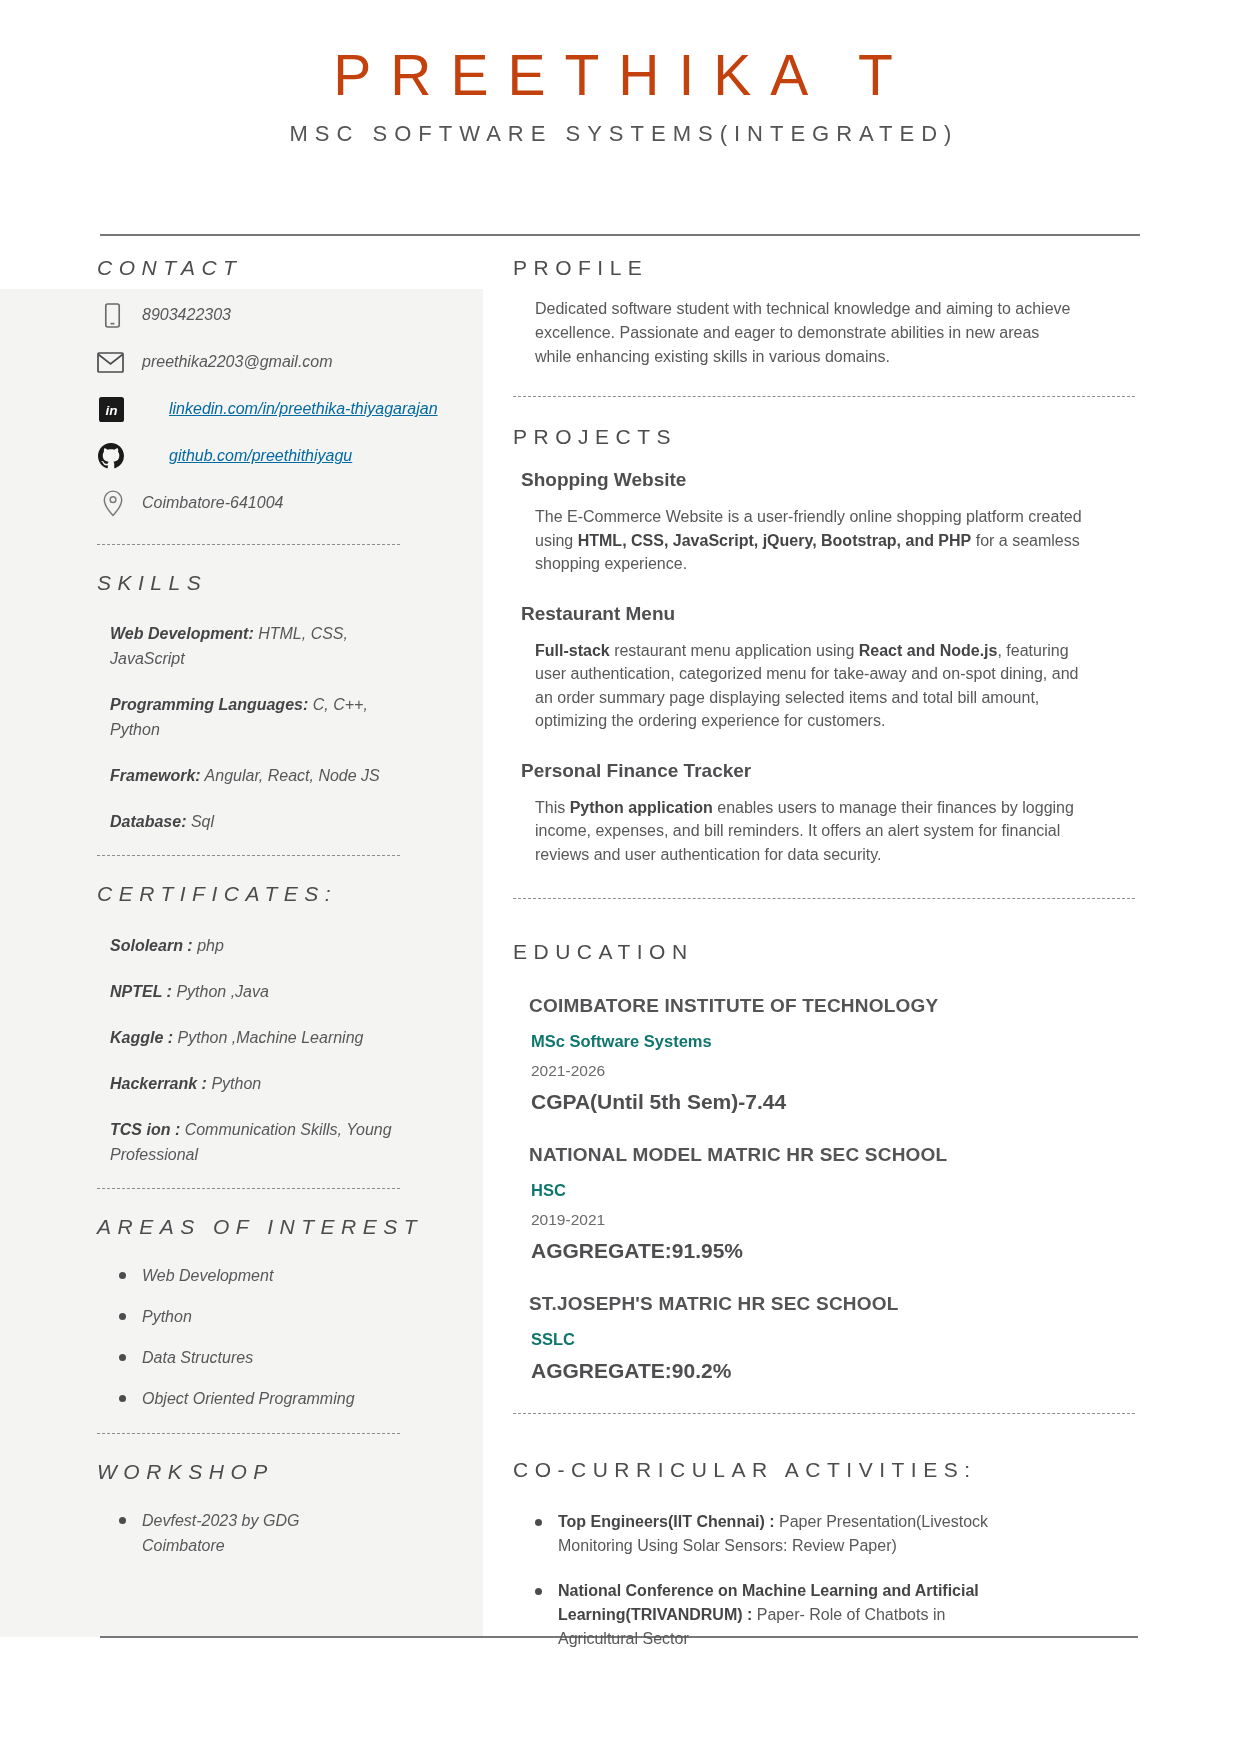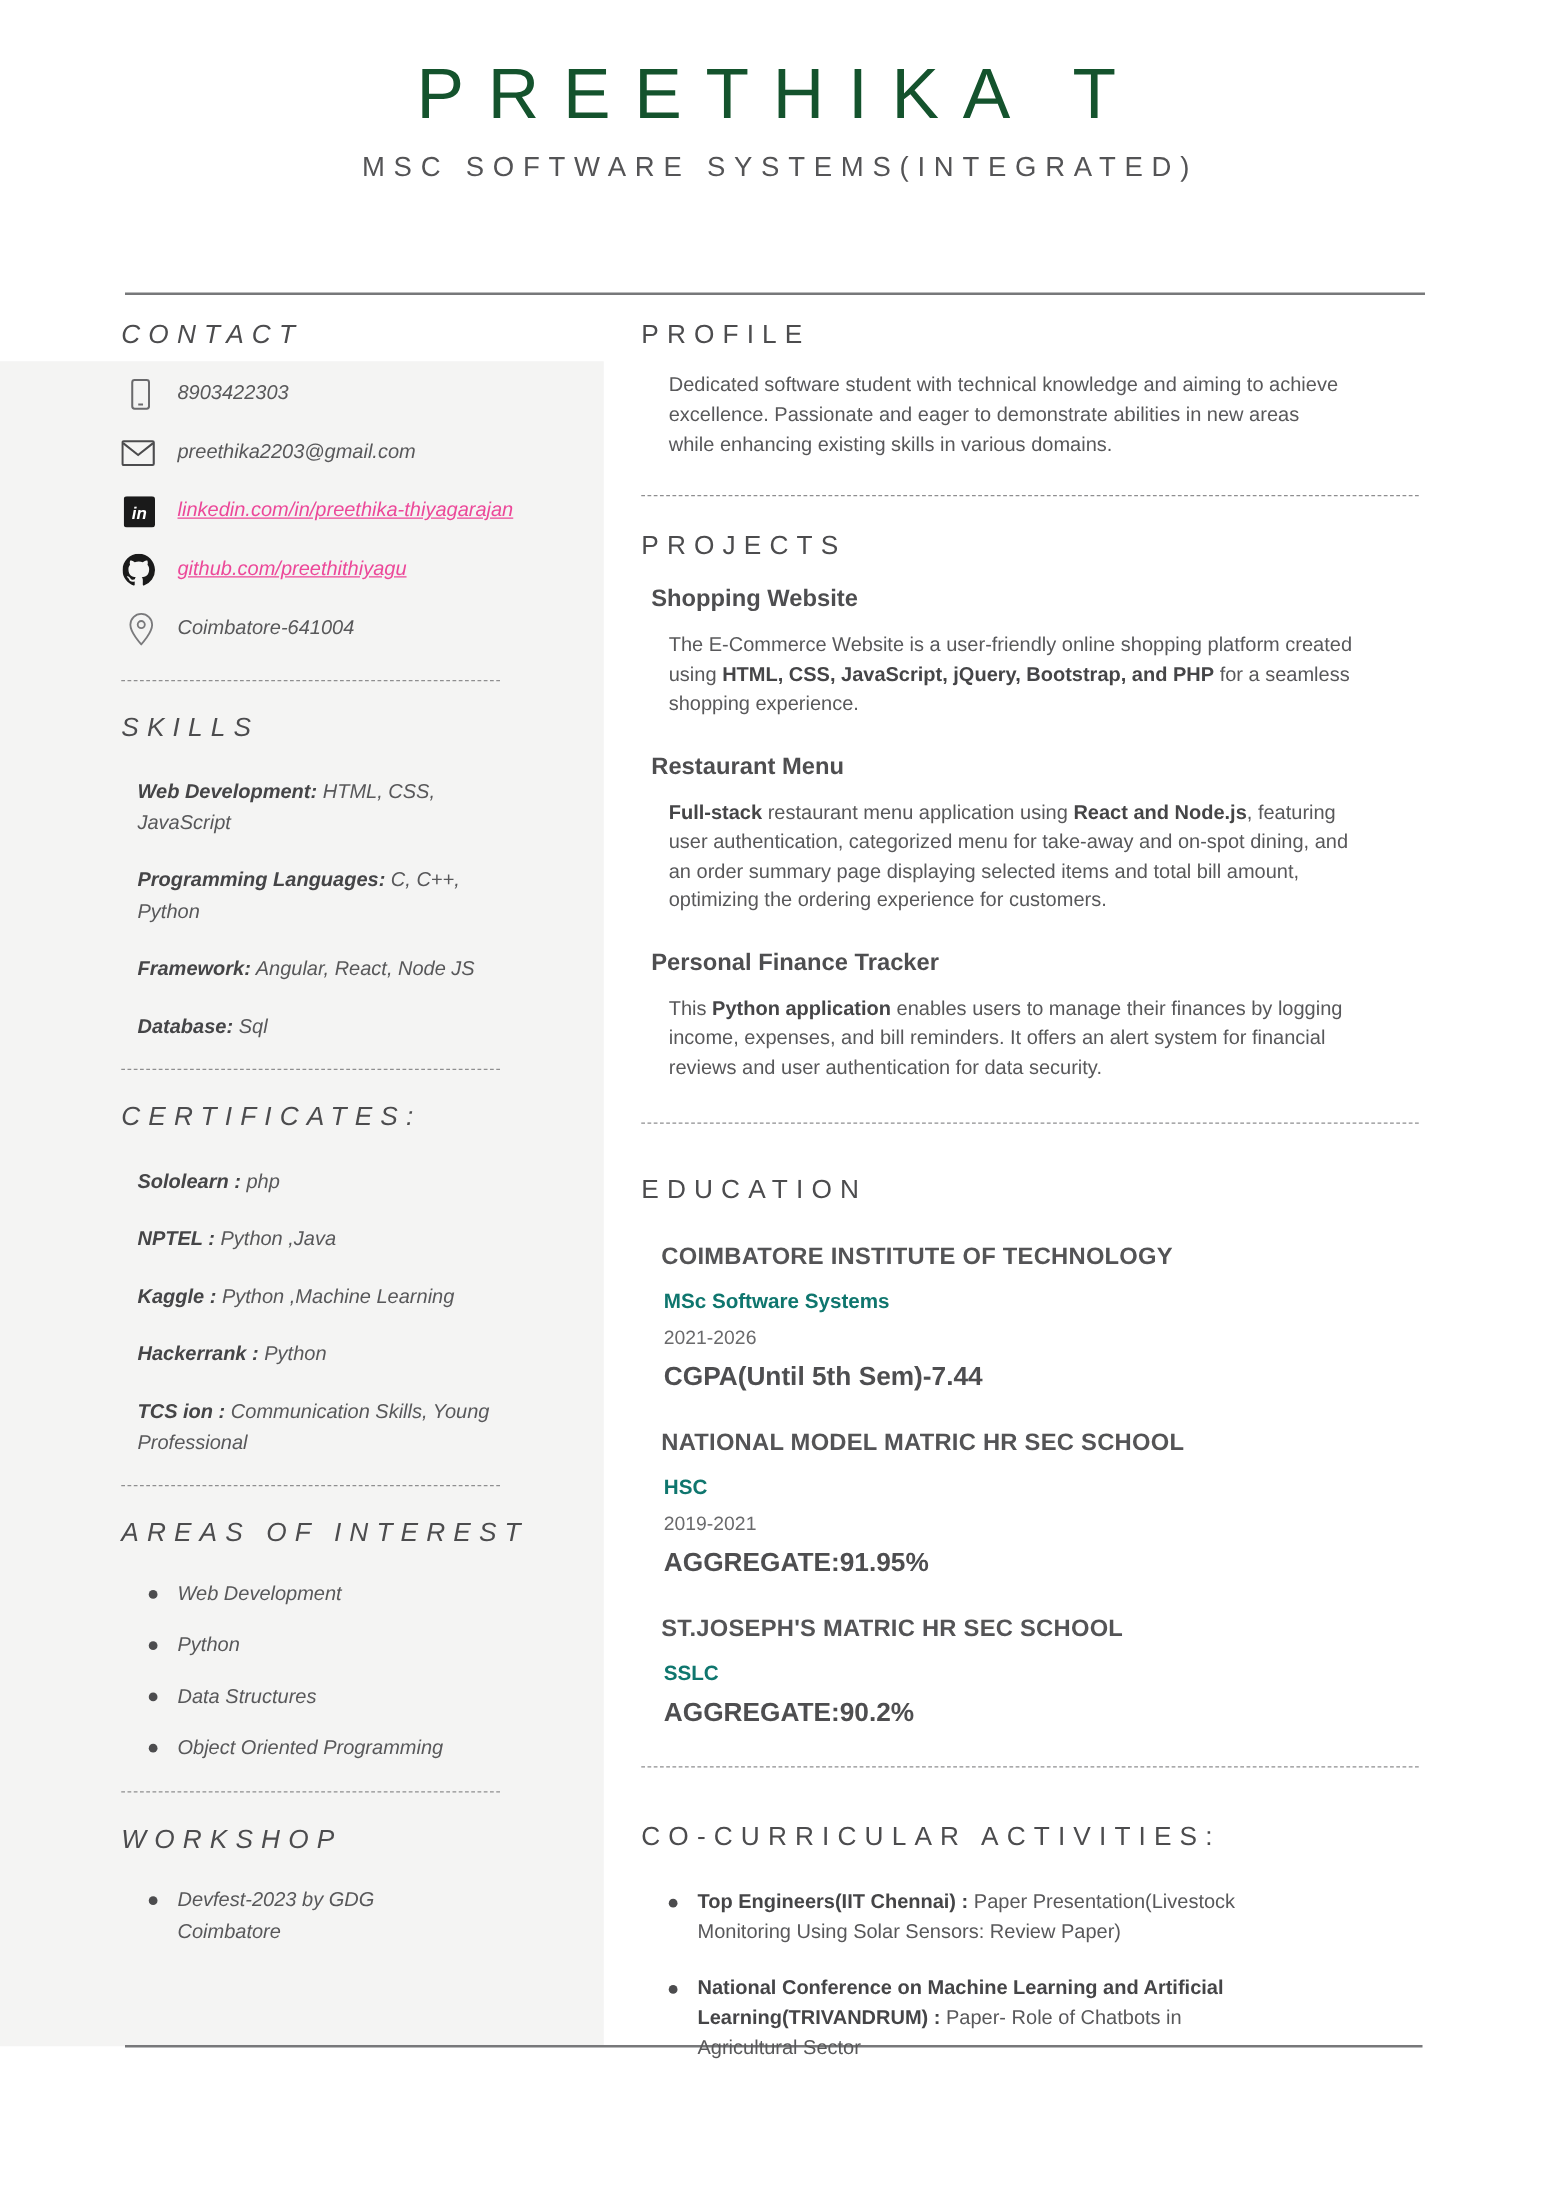--- a/index.html
+++ b/index.html
@@ -2,41 +2,41 @@
 <html><head>
 <meta charset="utf-8">
 <style>
   html,body { margin:0; padding:0; background:#ffffff; }
   body { font-family:"Liberation Sans","DejaVu Sans",sans-serif; color:#58585a; }
   .page { position:relative; width:1241px; height:1755px; background:#ffffff; overflow:hidden; }
   .sidebar-bg { position:absolute; left:0; top:289px; width:483px; height:1348px; background:#f4f4f3; }
 
   header { position:relative; z-index:2; text-align:center; padding-top:46px; }
   .name { margin:0; font-size:57px; font-weight:500; letter-spacing:19px; padding-left:4px;
-          color:#14532d; line-height:1.05; }
+          color:#c2410c; line-height:1.05; }
   .subtitle { margin-top:15px; font-size:22px; letter-spacing:7px; padding-left:7px; color:#545456; }
 
   .top-rule { position:absolute; top:234px; left:100px; width:1040px; border-top:2px solid #77787a; }
   .bottom-rule { position:absolute; top:1636px; left:100px; width:1038px; border-top:2px solid #77787a; }
 
   .columns { position:absolute; top:235px; left:0; width:1241px; display:flex; z-index:1; }
   .left-col  { width:483px; box-sizing:border-box; padding:20px 40px 0 97px;font-style:italic; }
   .right-col { flex:1; box-sizing:border-box; padding:20px 100px 0 30px; }
 
   h2.section { margin:0; font-size:21px; font-weight:500; letter-spacing:6.5px;
                color:#4c4c4e; line-height:1.2; white-space:nowrap; }
 
   
   .contact-list { margin-top:21px; }
   .contact-row { display:flex; align-items:center; margin-bottom:19px; min-height:28px; }
   .cicon { width:27px; height:27px; flex:0 0 27px; margin-right:18px; display:flex;
            align-items:center; justify-content:flex-end; }
   .cicon svg { display:block; }
   .ctext { font-size:16px; color:#58585a; }
-  a.link { color:#ec4899; text-decoration:underline; }
+  a.link { color:#0369a1; text-decoration:underline;margin-left:27px; }
 
   .dash  { border-top:1px dashed #8e8e90; width:303px; margin-top:27px; }
   .dash.wide { width:622px; }
 
   .kv { width:282px; margin:0 0 21px 13px; font-size:16px; line-height:25px; color:#58585a; }
   .kv b, .rich b { font-weight:bold; color:#454547; }
   .left-col .first { margin-top:26px; }
   .left-col h2 { margin-top:25px; }
 
   ul.dots { list-style:none; margin:24px 0 0 0; padding:0; }

